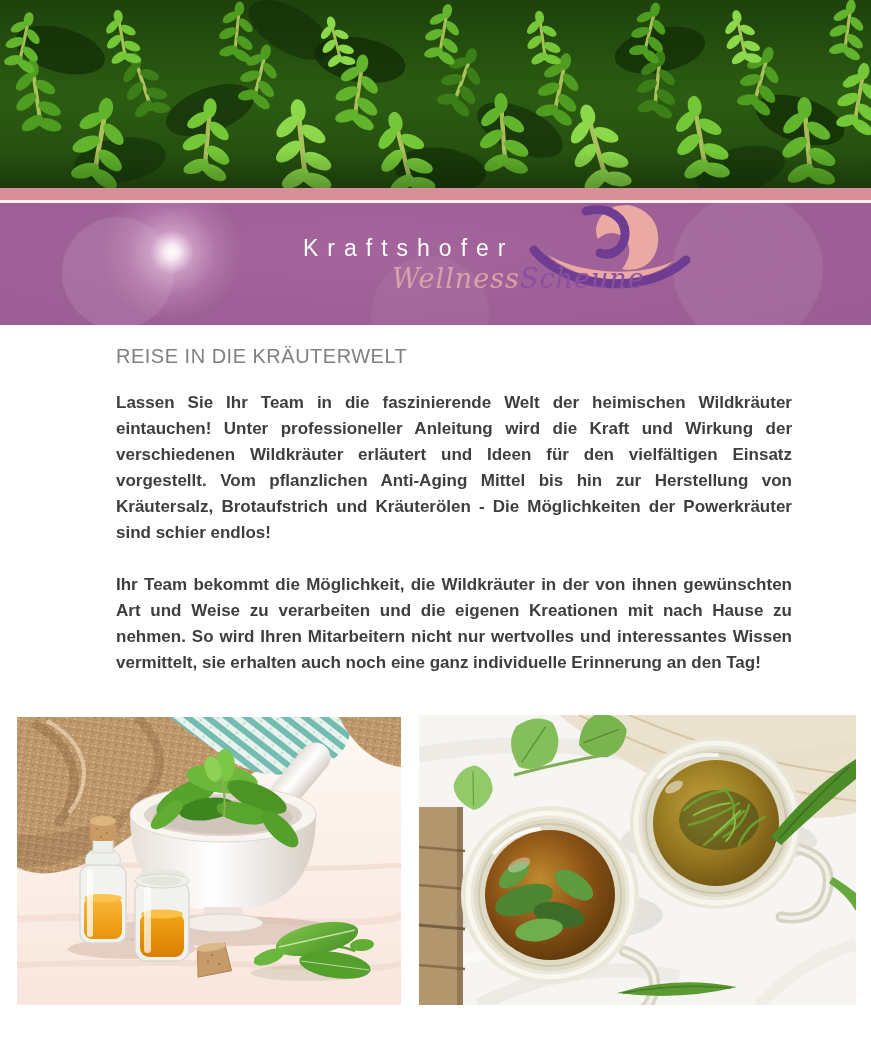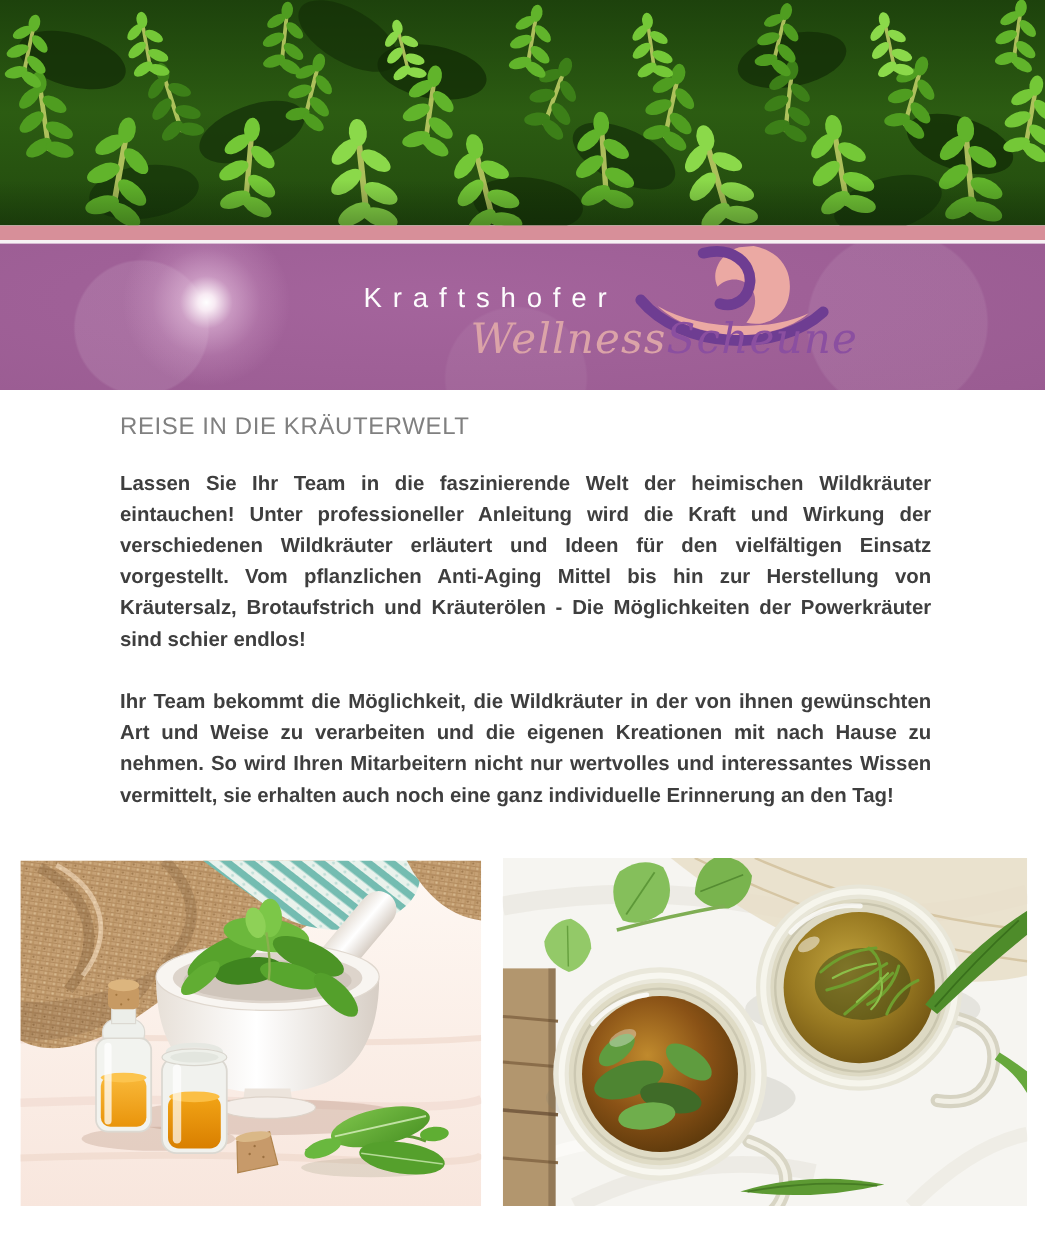--- a/index.html
+++ b/index.html
@@ -12,25 +12,25 @@
   .banner{position:absolute;left:0;top:203px;width:871px;height:122px;
     background:
       radial-gradient(circle at 172px 49px, rgba(255,255,255,1) 0px, rgba(255,246,251,.92) 7px, rgba(248,216,240,.45) 22px, rgba(236,192,226,.18) 45px, rgba(230,180,220,0) 70px),
       radial-gradient(circle at 118px 70px, rgba(255,255,255,.10) 0 55px, rgba(255,255,255,0) 57px),
       radial-gradient(circle at 748px 66px, rgba(255,255,255,.08) 0 74px, rgba(255,255,255,0) 76px),
       radial-gradient(circle at 430px 112px, rgba(255,255,255,.05) 0 58px, rgba(255,255,255,0) 60px),
       radial-gradient(ellipse 130% 170% at 42% 38%, #a4649c 0%, #9a5c92 55%, #8a4f83 100%);}
   .brand-main{position:absolute;left:303px;top:32px;font-size:23px;letter-spacing:9px;
       color:#fdfcfd;font-weight:400;white-space:nowrap;}
   .brand-script{position:absolute;left:392px;top:60px;font-family:"DejaVu Serif",serif;
-      font-style:italic;font-size:35px;white-space:nowrap;letter-spacing:1px;}
+      font-style:italic;font-size:27px;white-space:nowrap;letter-spacing:1px;}
   .script-pink{color:#dba3a8;}
   .script-purple{color:#8b4fa0;}
   .logo-mark{position:absolute;left:528px;top:0px;width:165px;height:105px;}
-  .content{position:absolute;left:100px;top:342px;width:676px;}
+  .content{position:absolute;left:116px;top:342px;width:676px;}
   .heading{font-size:20px;line-height:28px;color:#808080;letter-spacing:.5px;
       font-weight:400;margin:0 0 20px 0;}
   .content p{margin:0 0 26px 0;font-size:17px;line-height:26px;color:#3e3e3e;
       text-align:justify;hyphens:none;font-weight:bold;}
   .photo{position:absolute;}
   .photo svg{display:block;width:100%;height:100%;}
   .photo-left{left:17px;top:717px;width:384px;height:288px;}
   .photo-right{left:419px;top:715px;width:437px;height:290px;}
 </style>
 </head>

